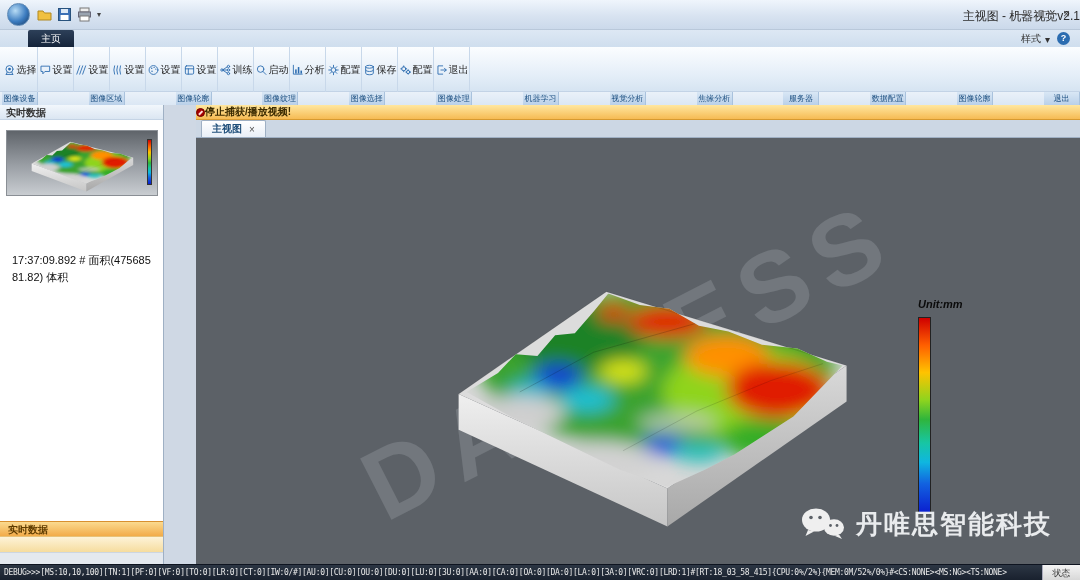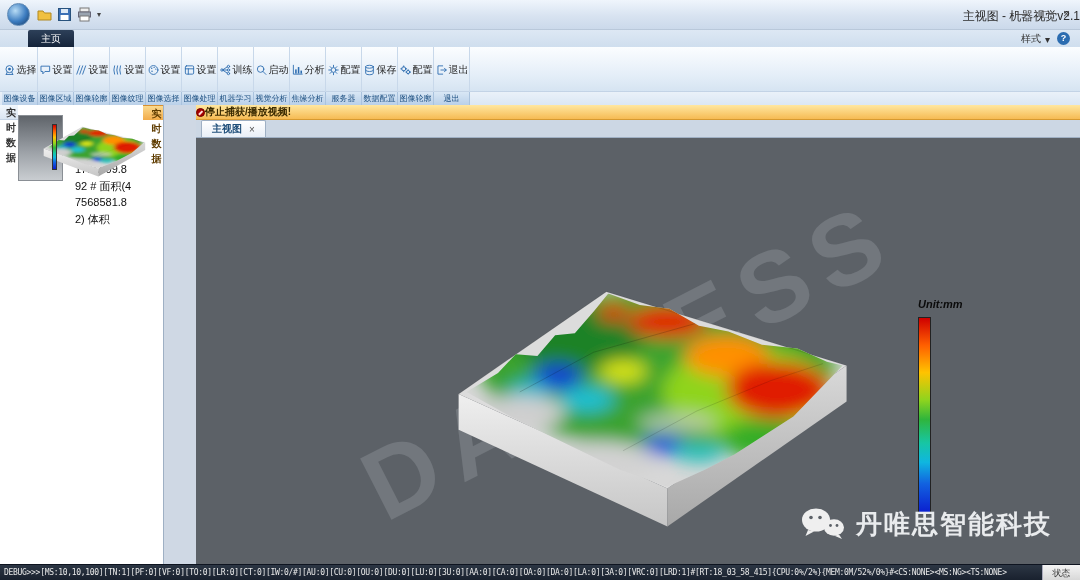--- a/index.html
+++ b/index.html
@@ -30,27 +30,27 @@
   
   .ribbon { position:absolute; top:47px; left:0; right:0; height:45px;
     background:linear-gradient(#fbfdff,#e4eef8 65%,#d6e4f2); border-bottom:1px solid #c3d3e6; }
   .ribbon-groups { display:flex; height:45px; padding-left:2px; }
   .rgroup { width:36px; display:flex; align-items:center; justify-content:center; border-right:1px solid #c8d8ea; }
   .rbtn { width:34px; display:flex; flex-direction:row; align-items:center; gap:1px; cursor:pointer; }
   .rbtn svg { width:20px; height:20px; stroke:#2b6cb0; fill:none; stroke-width:1.5; stroke-linecap:round; stroke-linejoin:round; }
   .rbtn svg .f { fill:#2b6cb0; stroke:none; }
   .rbtn-label { font-size:10px; color:#1d1d1d; white-space:nowrap; }
   .grouplabels { position:absolute; top:92px; left:0; right:0; height:13px; display:flex; padding-left:2px;
-    background:linear-gradient(#eaf1f9,#dbe7f4); }
+    background:linear-gradient(#eaf1f9,#dbe7f4);justify-content:space-between; }
   .glabel { width:36px; text-align:center; font-size:8px; color:#1c4f80; line-height:13px;
     background:linear-gradient(#d9e7f5,#b9d0e9); border-right:1px solid #a9c2dd; white-space:nowrap; overflow:hidden; }
 
   
   .left-panel { position:absolute; top:105px; left:0; width:164px; bottom:16px; background:#ffffff;
-    border-right:1px solid #9fb0c4; display:flex; flex-direction:row; }
+    border-right:1px solid #9fb0c4; display:flex; flex-direction:column; }
   .lp-header { height:15px; background:linear-gradient(#f2f7fc,#dbe6f2); border-bottom:1px solid #c5d4e5;
     font-size:10px; font-weight:bold; color:#333; line-height:15px; padding-left:6px; }
   .lp-thumb { margin:10px auto 0; width:152px; height:66px; position:relative;
     background:linear-gradient(#5f646a,#9ba0a6 55%,#c9cdd1); border:1px solid #8a8f95; }
   .lp-thumb svg.mini { position:absolute; left:2px; top:2px; width:134px; height:60px; }
   .mini-cb { position:absolute; right:5px; top:8px; width:5px; height:46px; border:1px solid #333; }
   .lp-text { margin-top:56px; padding:0 12px; font-size:11px; color:#101010; line-height:1.5; word-break:break-all; }
   .lp-spacer { flex:1; }
   .lp-orange { height:15px; background:linear-gradient(#fbda8f,#f2ab49); border-top:1px solid #d89030;
     font-size:10px; font-weight:bold; color:#5f3c00; line-height:15px; padding-left:8px; }

